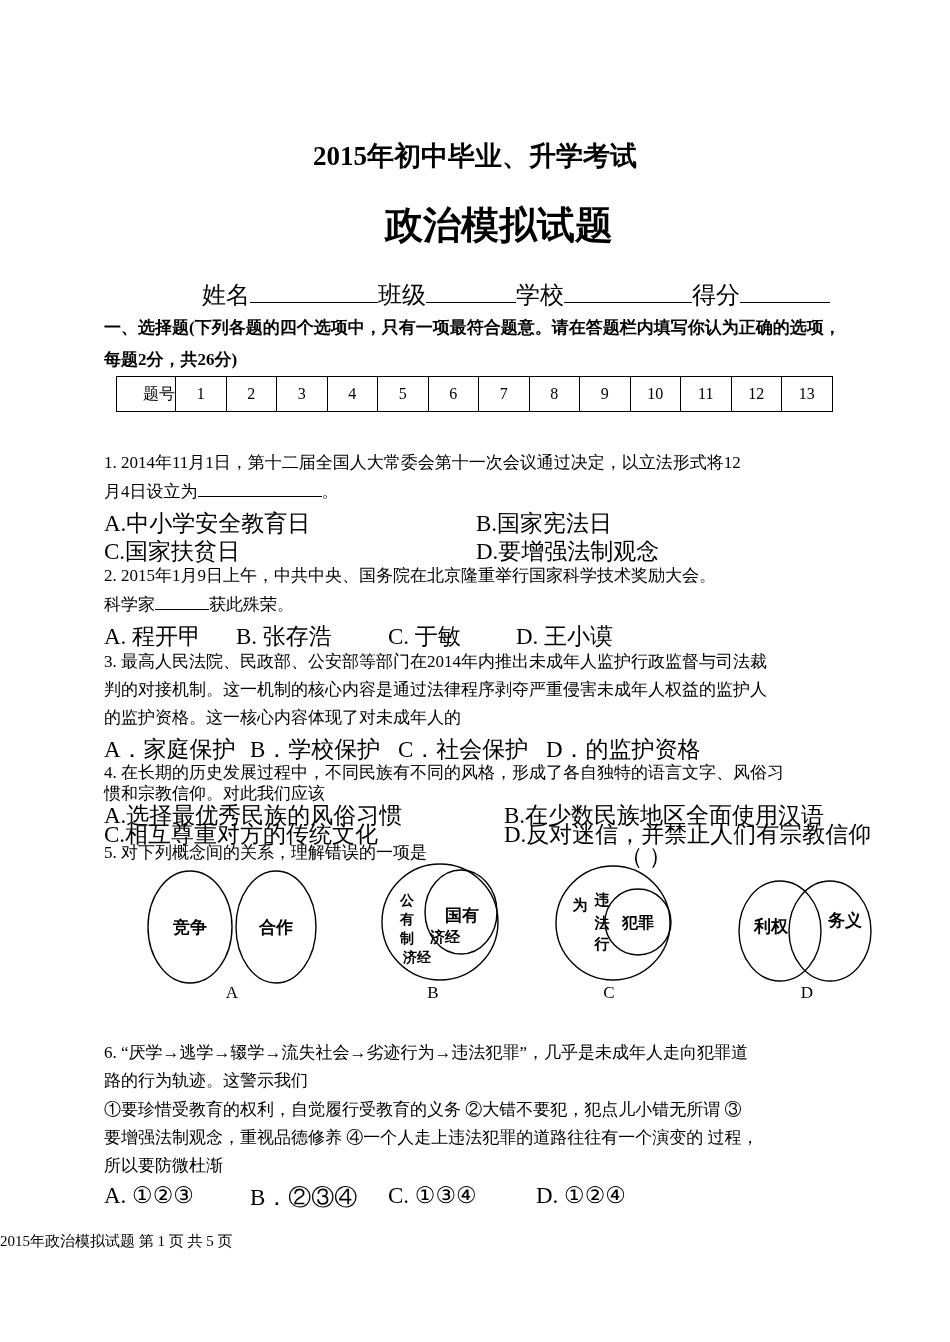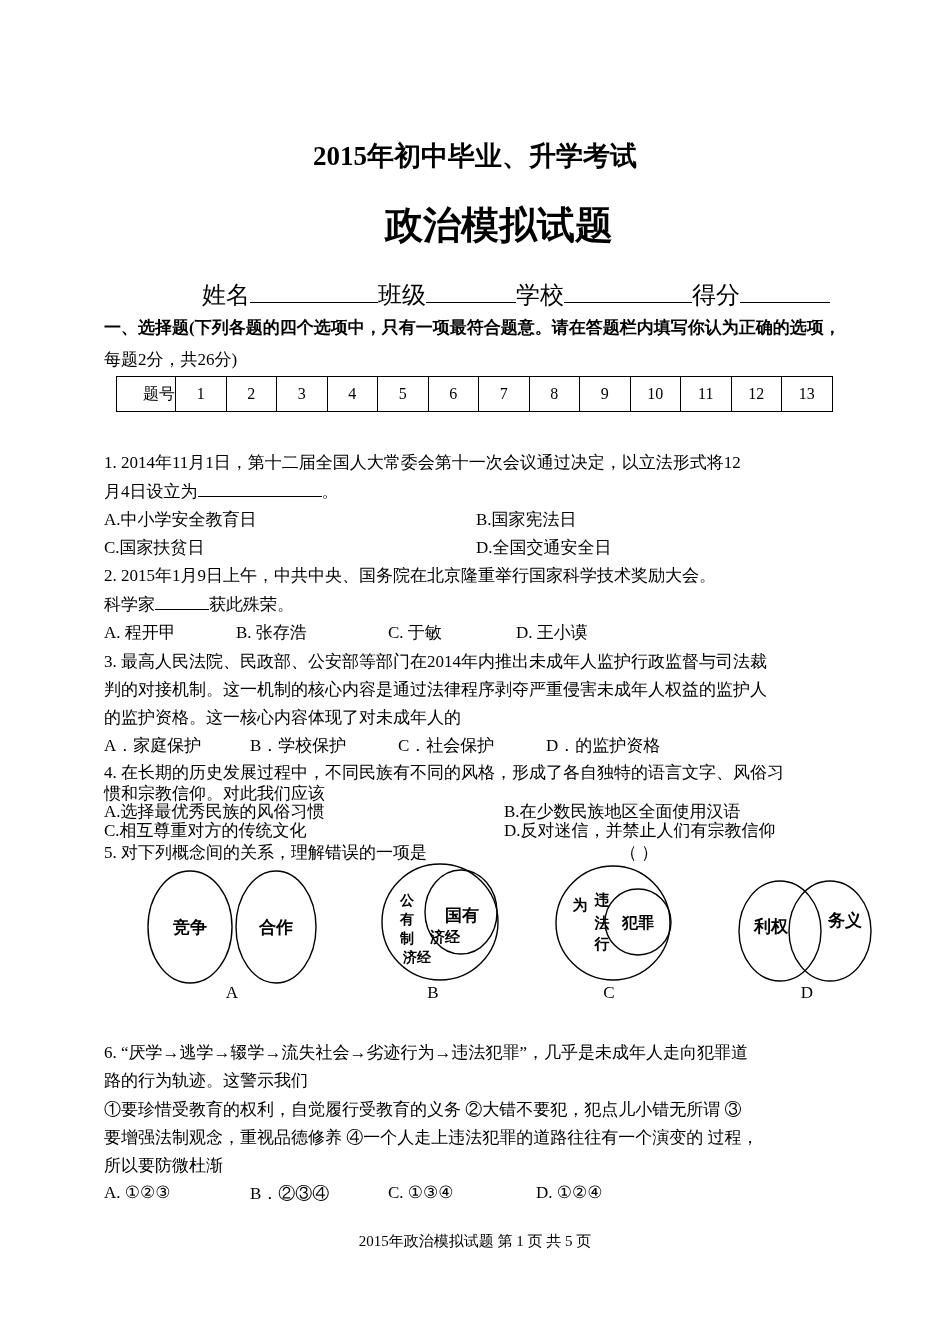--- a/index.html
+++ b/index.html
@@ -3,29 +3,29 @@
 <meta charset="utf-8">
 <style>
   html, body { margin: 0; padding: 0; background: #ffffff; }
   body { width: 950px; height: 1342px; position: relative; overflow: hidden; color: #000; font-family: "Liberation Serif", "DejaVu Serif", serif; }
   .abs { position: absolute; white-space: nowrap; }
   .title1 { left: 0; width: 950px; top: 126px; text-align: center; font-size: 27px; font-weight: bold; margin-top: 12px; }
   .title2 { left: 0; width: 950px; top: 200px; text-align: center; font-size: 38px; font-weight: bold; padding-left: 24px; }
   .info { left: 202px; top: 278px; font-size: 24px; }
   .info .blank { display: inline-block; border-bottom: 1.5px solid #000; height: 24px; vertical-align: baseline; }
   .sec { left: 104px; top: 312px; font-size: 17px; line-height: 32px; font-weight: bold; white-space: normal; width: 745px; }
-  .sec .norm { font-weight: normal; }
+  .sec .norm { font-weight: bold; }
   table.ans { position: absolute; left: 116px; top: 376px; border-collapse: collapse; font-size: 16px; }
   table.ans td { border: 1px solid #000; height: 34px; text-align: center; padding: 0; }
   table.ans td.h { width: 58px; text-align: right; }
   table.ans td.c { width: 49.5px; }
   .line { position: absolute; left: 104px; font-size: 17px; white-space: nowrap; }
   .ul { display: inline-block; border-bottom: 1.5px solid #000; height: 16px; }
-  .opt { position: absolute; font-size: 17px; white-space: nowrap; }
-  .footer { left: 0; width: 950px; top: 1232px; text-align: center; font-size: 15px; }
+  .opt { position: absolute; font-size: 23px; white-space: nowrap; }
+  .footer { left: 0; width: 950px; top: 1232px; text-align: left; font-size: 15px; }
   svg text { font-family: "DejaVu Sans", sans-serif; font-weight: bold; }
 </style>
 </head>
 <body>
 
 <div class="abs title1">2015年初中毕业、升学考试</div>
 <div class="abs title2">政治模拟试题</div>
 
 <div class="abs info">
   <span>姓名</span><span class="blank" style="width:128px"></span><span>班级</span><span class="blank" style="width:90px"></span><span>学校</span><span class="blank" style="width:128px"></span><span>得分</span><span class="blank" style="width:90px"></span>
@@ -56,21 +56,21 @@
 </tbody>
   </table>
 
 <div class="line" style="top:451px">1. 2014年11月1日，第十二届全国人大常委会第十一次会议通过决定，以立法形式将12</div>
 <div class="line" style="top:480px">
   <span>月4日设立为</span><span class="ul" style="width:124px"></span><span>。</span>
 </div>
 <div class="opt" style="left:104px;top:508px">A.中小学安全教育日</div>
 <div class="opt" style="left:476px;top:508px">B.国家宪法日</div>
 <div class="opt" style="left:104px;top:536px">C.国家扶贫日</div>
-<div class="opt" style="left:476px;top:536px">D.全国交通安全日</div>
+<div class="opt" style="left:476px;top:536px">D.要增强法制观念</div>
 
 <div class="line" style="top:564px">2. 2015年1月9日上午，中共中央、国务院在北京隆重举行国家科学技术奖励大会。</div>
 <div class="line" style="top:593px">
   <span>科学家</span><span class="ul" style="width:54px"></span><span>获此殊荣。</span>
 </div>
 <div class="opt" style="left:104px;top:621px">A. 程开甲</div>
 <div class="opt" style="left:236px;top:621px">B. 张存浩</div>
 <div class="opt" style="left:388px;top:621px">C. 于敏</div>
 <div class="opt" style="left:516px;top:621px">D. 王小谟</div>
 

